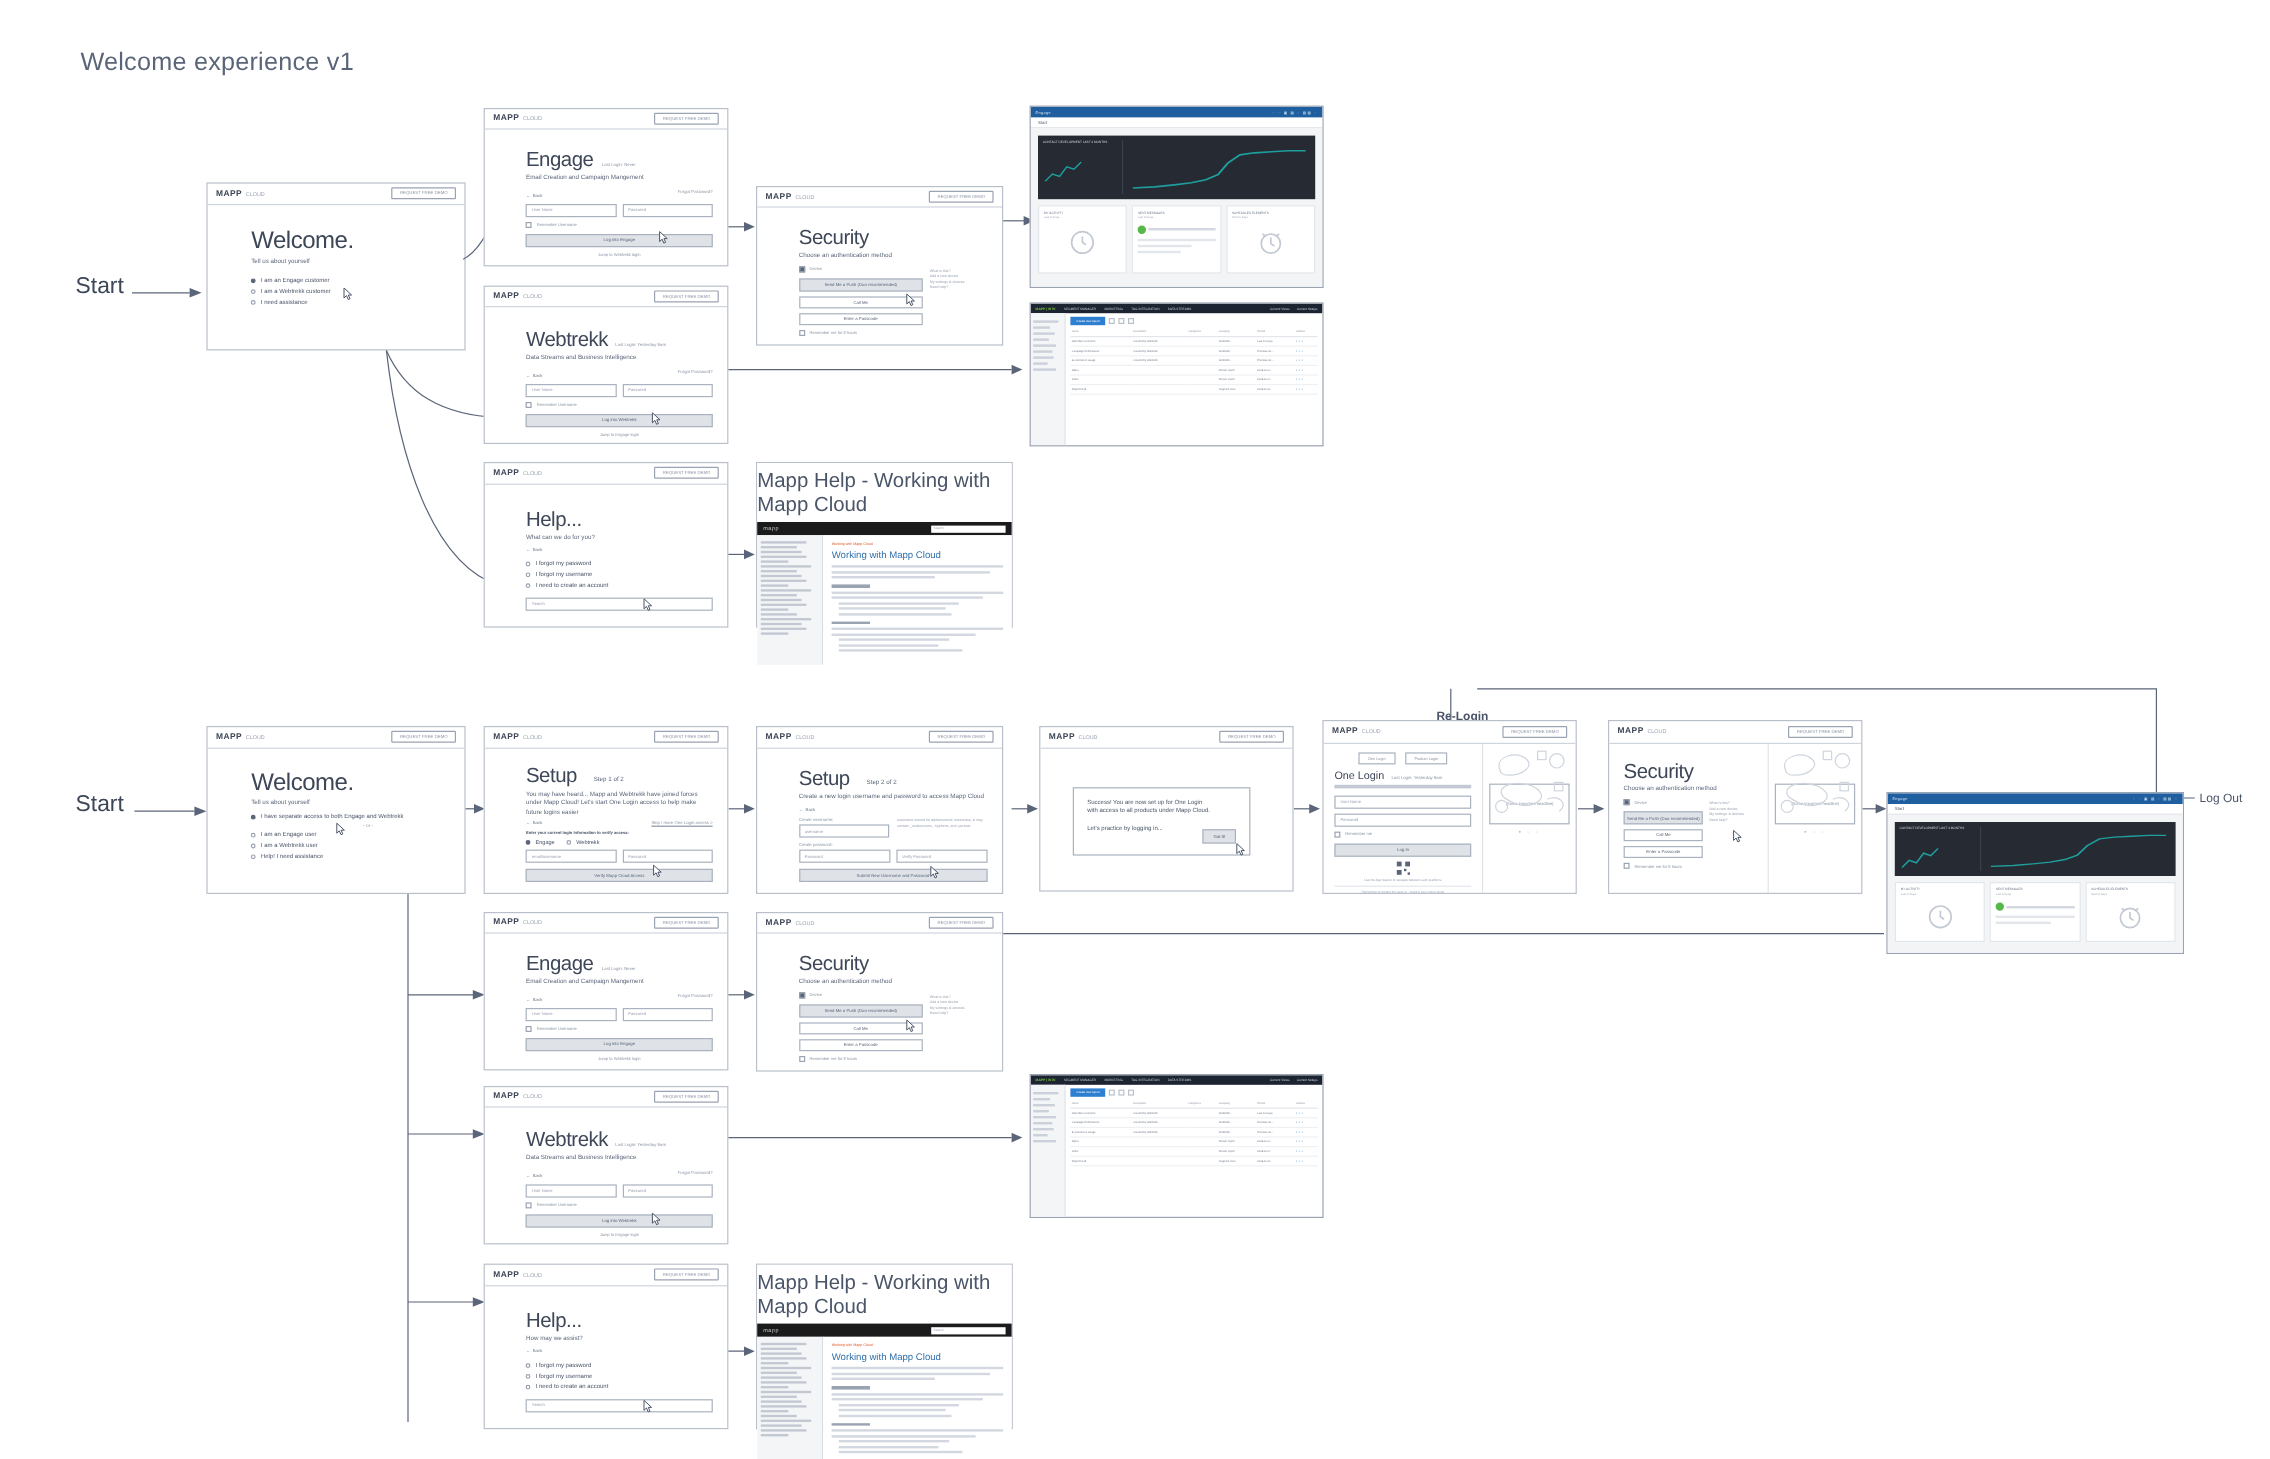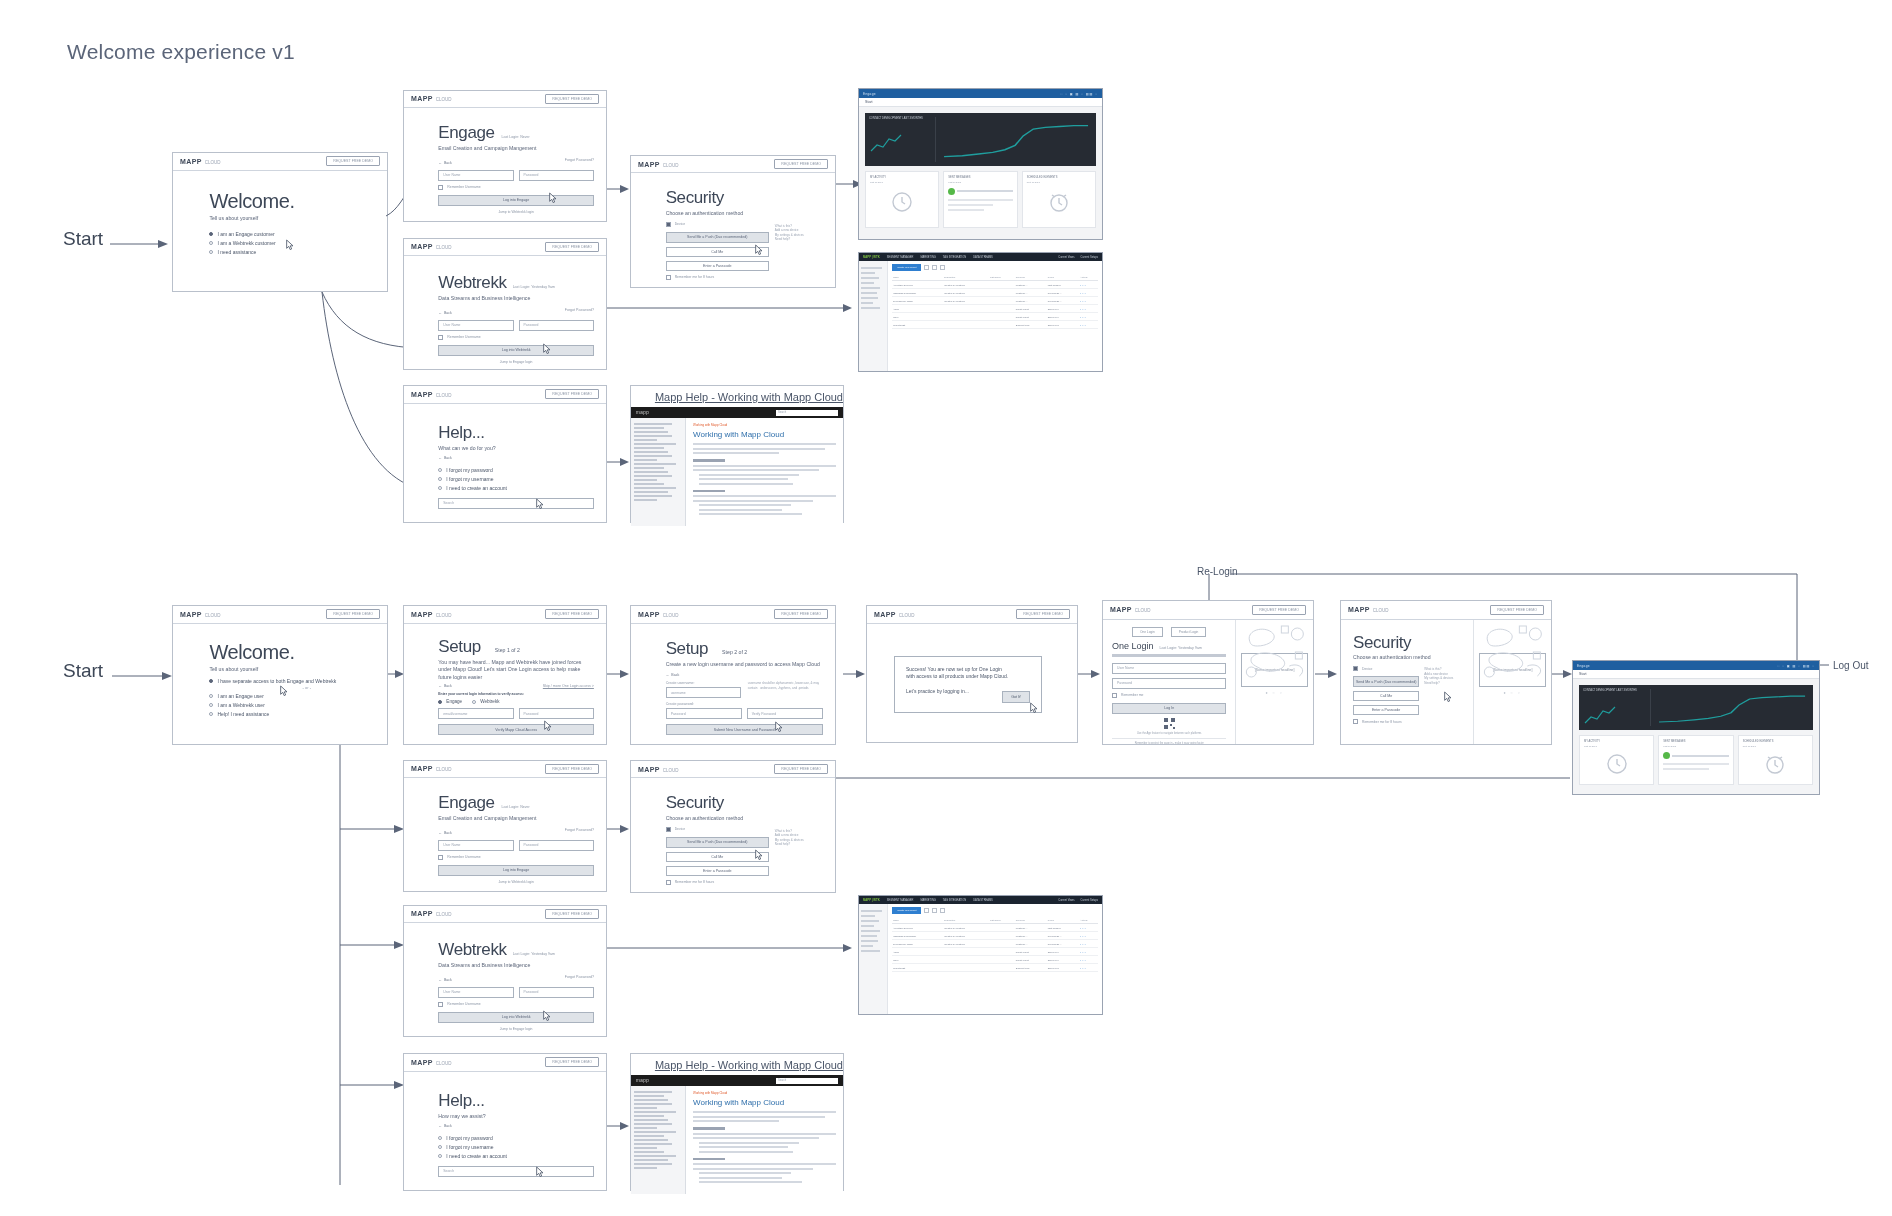--- a/index.html
+++ b/index.html
@@ -110,22 +110,22 @@
 
   
   .conn { position:absolute; pointer-events:none; }
   .conn svg { display:block; overflow:visible; }
 
   
   .helpwin {
     position:absolute; background:#fff; border:1px solid #b9c0cb;
   }
   .helpwin .hdr {
-    text-align:right; font-size:11px; color:#4a5568;
-    padding:5px 0 4px; background:#fff;text-decoration:underline;
+    text-align:left; font-size:17px; color:#4a5568;
+    padding:5px 0 4px; background:#fff;
   }
   .helpwin .chrome { background:#1b1b1b; height:11px; display:flex; align-items:center; justify-content:space-between; padding:0 5px; }
   .helpwin .chrome .logo { color:#cfcfcf; font-size:4.5px; letter-spacing:.5px; }
   .helpwin .chrome .srch { background:#fff; width:62px; height:6px; display:flex; align-items:center; padding:0 2px; font-size:2.6px; color:#9aa3b2; }
   .helpwin .panes { display:flex; height:calc(100% - 28px); }
   .helpwin .lnav { width:26%; background:#f4f5f7; border-right:1px solid #d9dde3; padding:3px; }
   .helpwin .lnav .l { height:2px; background:#c3c9d3; margin:2px 0; }
   .helpwin .lnav .l.w1{width:80%} .helpwin .lnav .l.w2{width:62%} .helpwin .lnav .l.w3{width:70%}
   .helpwin .lnav .l.w4{width:48%} .helpwin .lnav .l.w5{width:88%}
   .helpwin .doc { flex:1; padding:5px 7px; background:#fff; }
@@ -726,21 +726,21 @@
         <polygon points="13,2 22,6 13,10" fill="#5b6579"></polygon>
       </svg>
   </div>
   <div class="conn" style="left:1550px; top:668px;">
     <svg width="24" height="12">
         <line x1="0" y1="6" x2="14" y2="6" stroke="#5b6579" stroke-width="1"></line>
         <polygon points="13,2 22,6 13,10" fill="#5b6579"></polygon>
       </svg>
   </div>
 
-  <div class="flow-label" style="left:1197px; top:566px;">Re-Login</div>
+  <div class="flow-label" style="left:1197px; top:592px;font-weight:bold;">Re-Login</div>
   <div class="flow-label" style="left:1833px; top:660px;">Log Out</div>
   <div class="conn" style="left:1197px; top:570px;">
     <svg width="640" height="110">
       <path d="M34 4 L600 4 L600 95 L632 95" stroke="#5b6579" fill="none" stroke-width="1"></path>
       <path d="M12 4 L12 40" stroke="#5b6579" fill="none" stroke-width="1"></path>
       <polygon points="8,36 12,46 16,36" fill="#5b6579"></polygon>
     </svg>
   </div>
 
   <div class="wf" style="left:403px; top:605px; width:204px; height:140px;">

